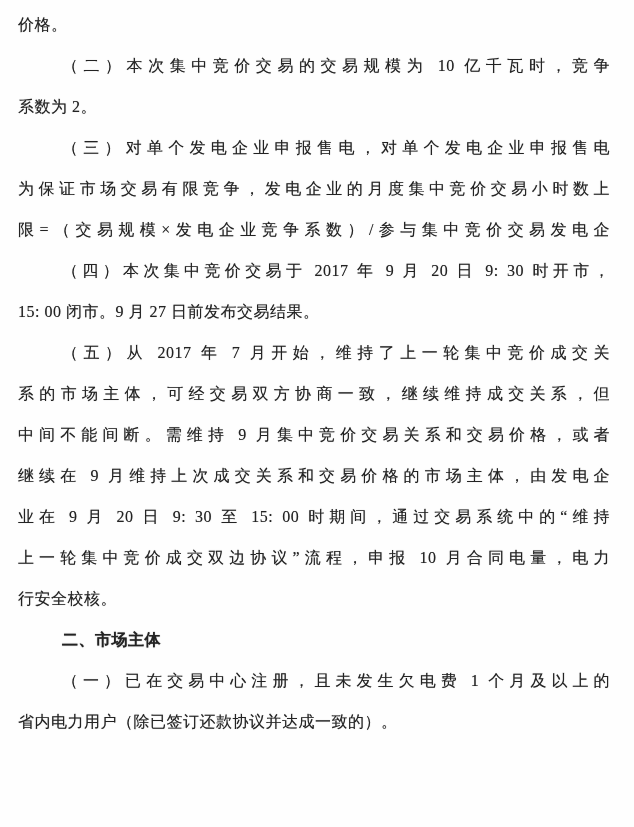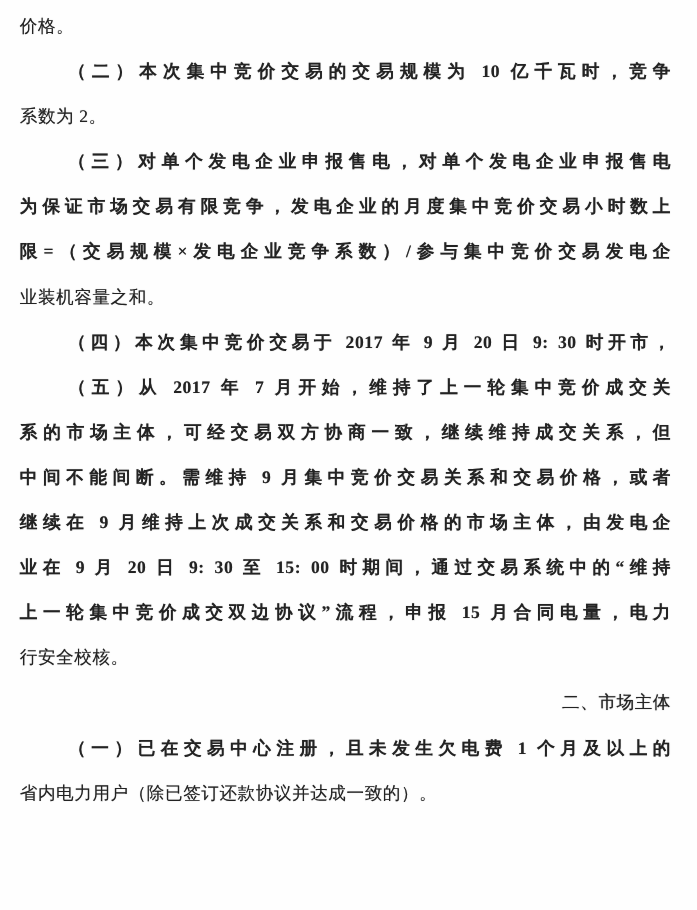--- a/index.html
+++ b/index.html
@@ -24,48 +24,46 @@
     font-size: 16px;
     letter-spacing: 0.5px;
     color: #232323;
     text-shadow: 0 0 0.7px rgba(60,60,60,0.55);
     white-space: nowrap;
   }
   .doc-line.justify {
     white-space: normal;
     text-align: justify;
     text-align-last: justify;
-    font-weight: bold;
   }
   .doc-line.indent {
     padding-left: 44px;
   }
   .doc-line.bold {
-    font-weight: 400;
+    font-weight: 700;
     text-shadow: 0 0 0.9px rgba(40,40,40,0.7);
-    text-align: right;
   }
 </style>
 </head>
 <body>
 
 <div class="page">
   <div id="doc-lines">
       <div class="doc-line">价格。</div>
       <div class="doc-line justify indent">（二）本次集中竞价交易的交易规模为 10 亿千瓦时，竞争</div>
       <div class="doc-line">系数为 2。</div>
       <div class="doc-line justify indent">（三）对单个发电企业申报售电，对单个发电企业申报售电</div>
       <div class="doc-line justify">为保证市场交易有限竞争，发电企业的月度集中竞价交易小时数上</div>
       <div class="doc-line justify">限=（交易规模×发电企业竞争系数）/参与集中竞价交易发电企</div>
-      <div class="doc-line">业装机容量之和。</div>
       <div class="doc-line justify indent">（四）本次集中竞价交易于 2017 年 9 月 20 日 9: 30 时开市，</div>
+      <div class="doc-line">15: 00 闭市。9 月 27 日前发布交易结果。</div>
       <div class="doc-line justify indent">（五）从 2017 年 7 月开始，维持了上一轮集中竞价成交关</div>
       <div class="doc-line justify">系的市场主体，可经交易双方协商一致，继续维持成交关系，但</div>
       <div class="doc-line justify">中间不能间断。需维持 9 月集中竞价交易关系和交易价格，或者</div>
       <div class="doc-line justify">继续在 9 月维持上次成交关系和交易价格的市场主体，由发电企</div>
       <div class="doc-line justify">业在 9 月 20 日 9: 30 至 15: 00 时期间，通过交易系统中的“维持</div>
-      <div class="doc-line justify">上一轮集中竞价成交双边协议”流程，申报 15 月合同电量，电力</div>
+      <div class="doc-line justify">上一轮集中竞价成交双边协议”流程，申报 10 月合同电量，电力</div>
       <div class="doc-line">行安全校核。</div>
       <div class="doc-line indent bold">二、市场主体</div>
       <div class="doc-line justify indent">（一）已在交易中心注册，且未发生欠电费 1 个月及以上的</div>
       <div class="doc-line">省内电力用户（除已签订还款协议并达成一致的）。</div>
     </div>
 </div>
 
 </body></html>

